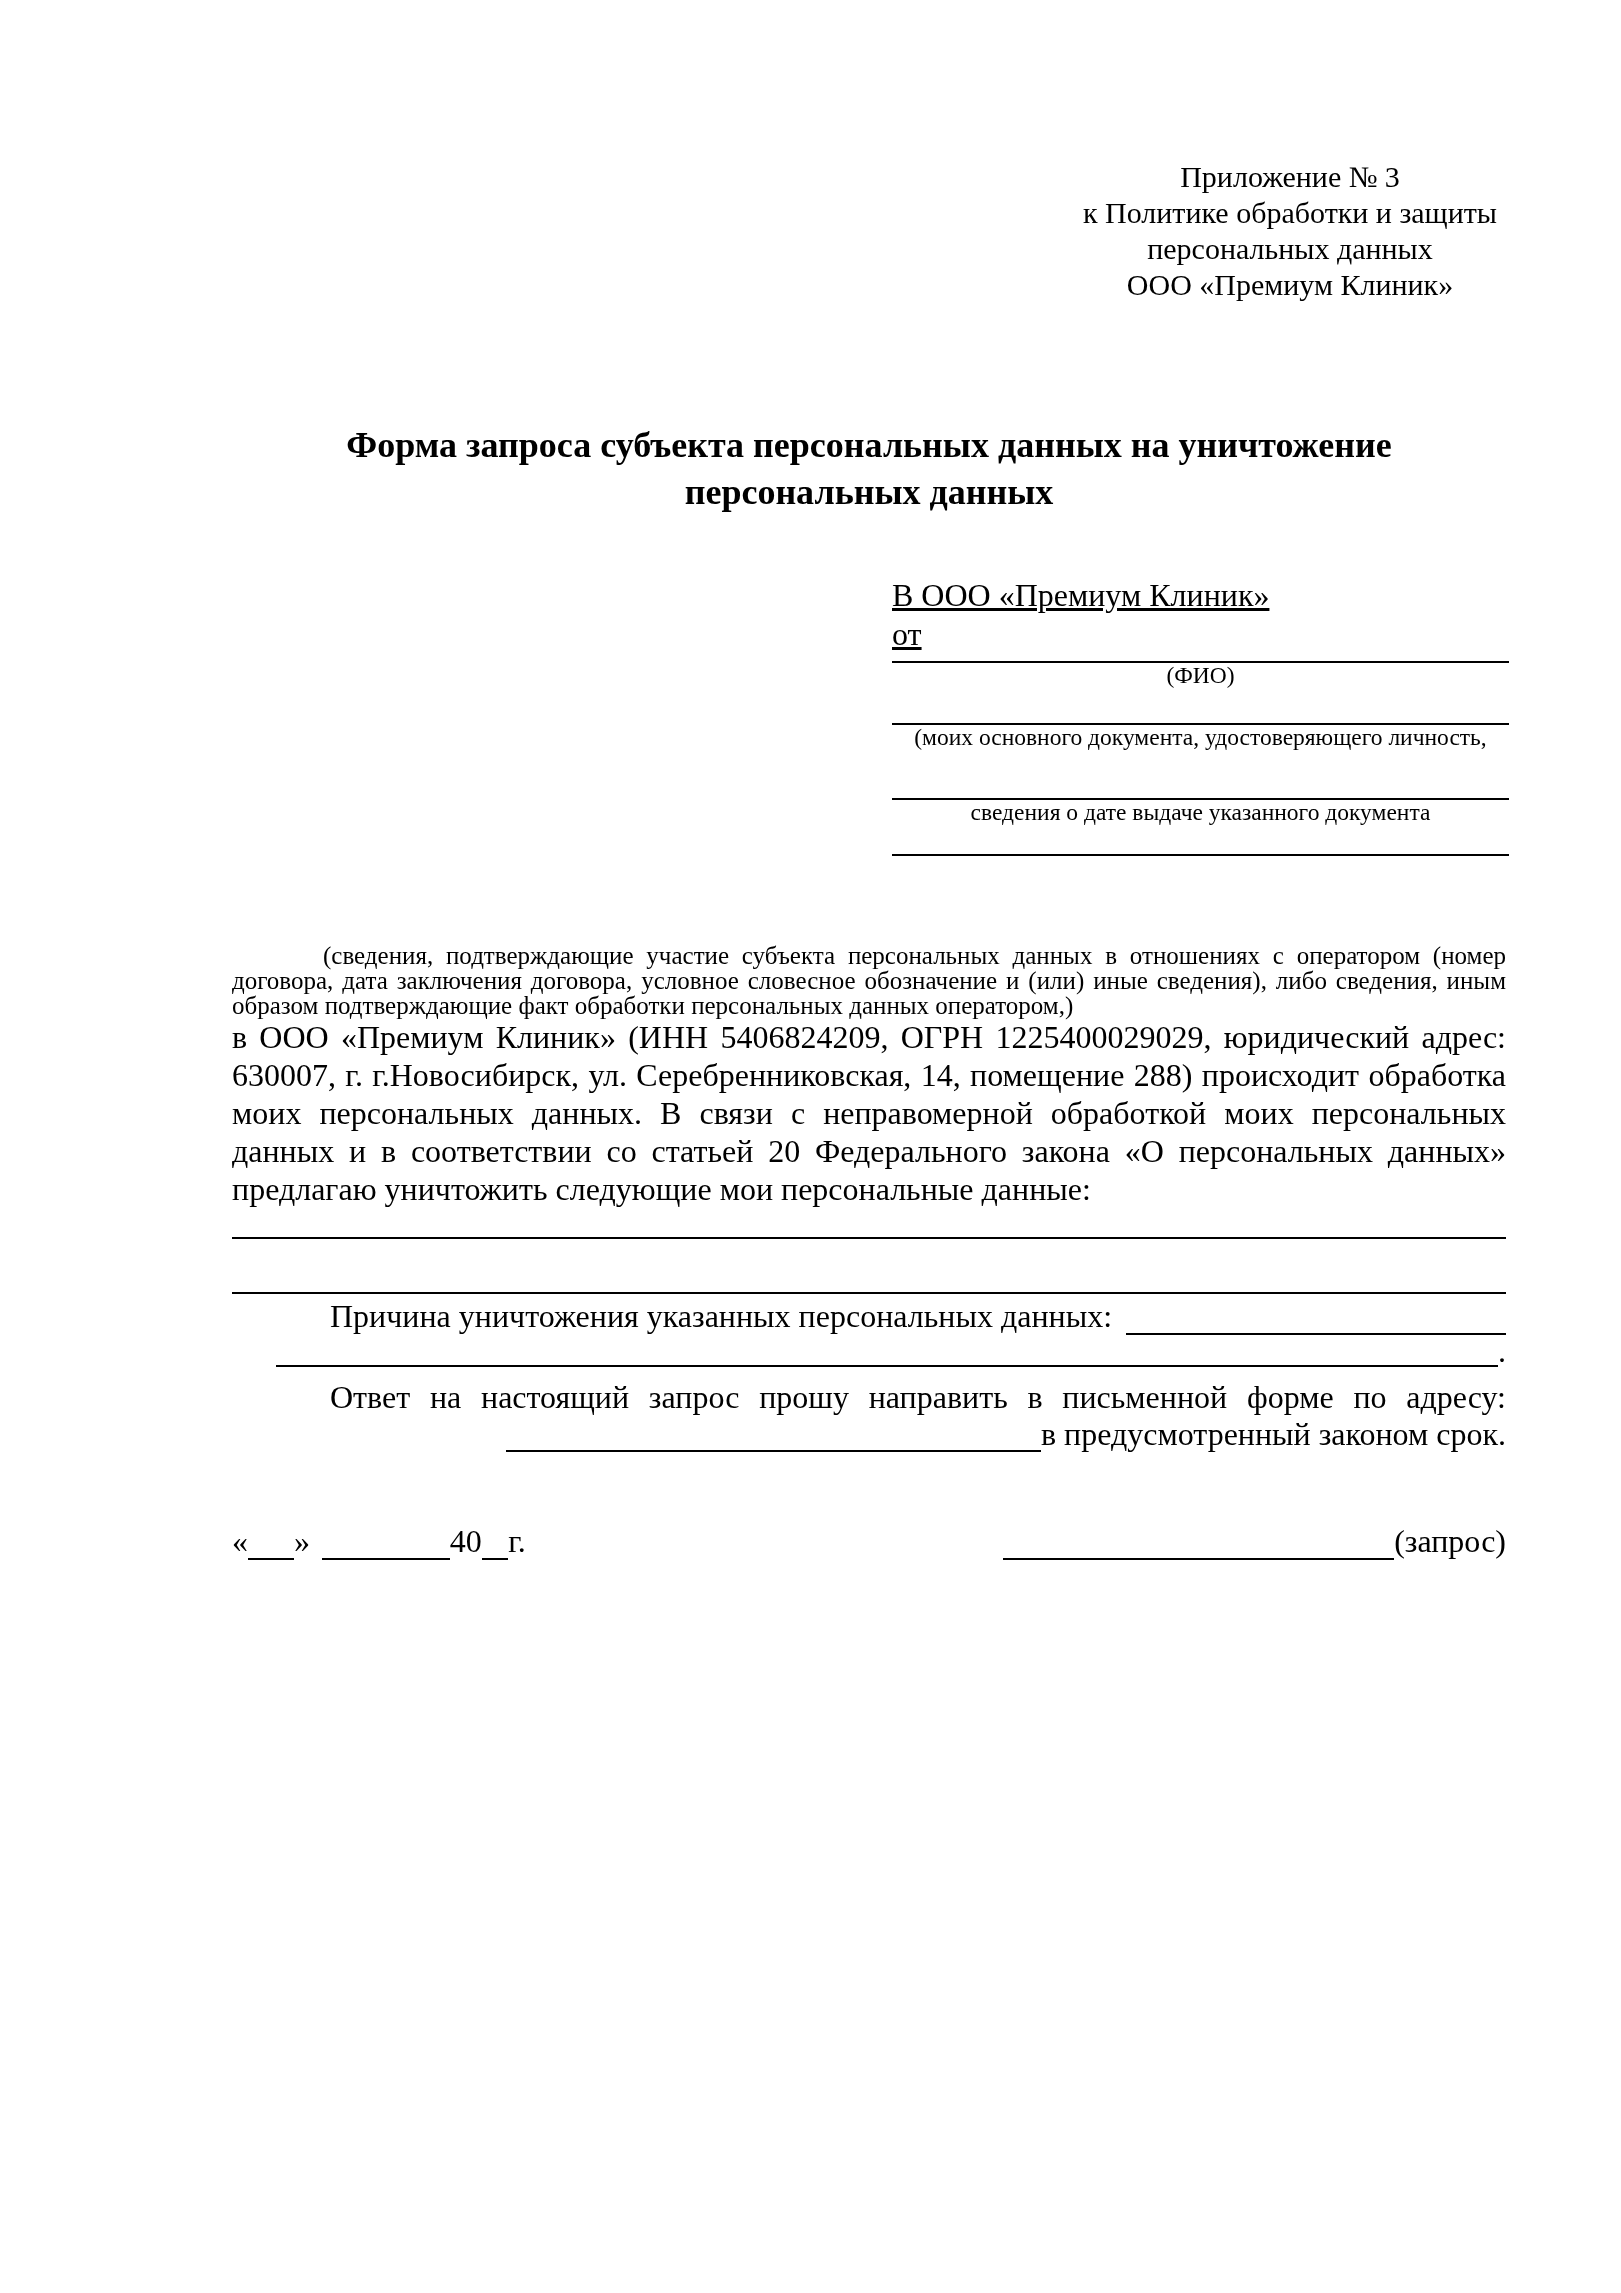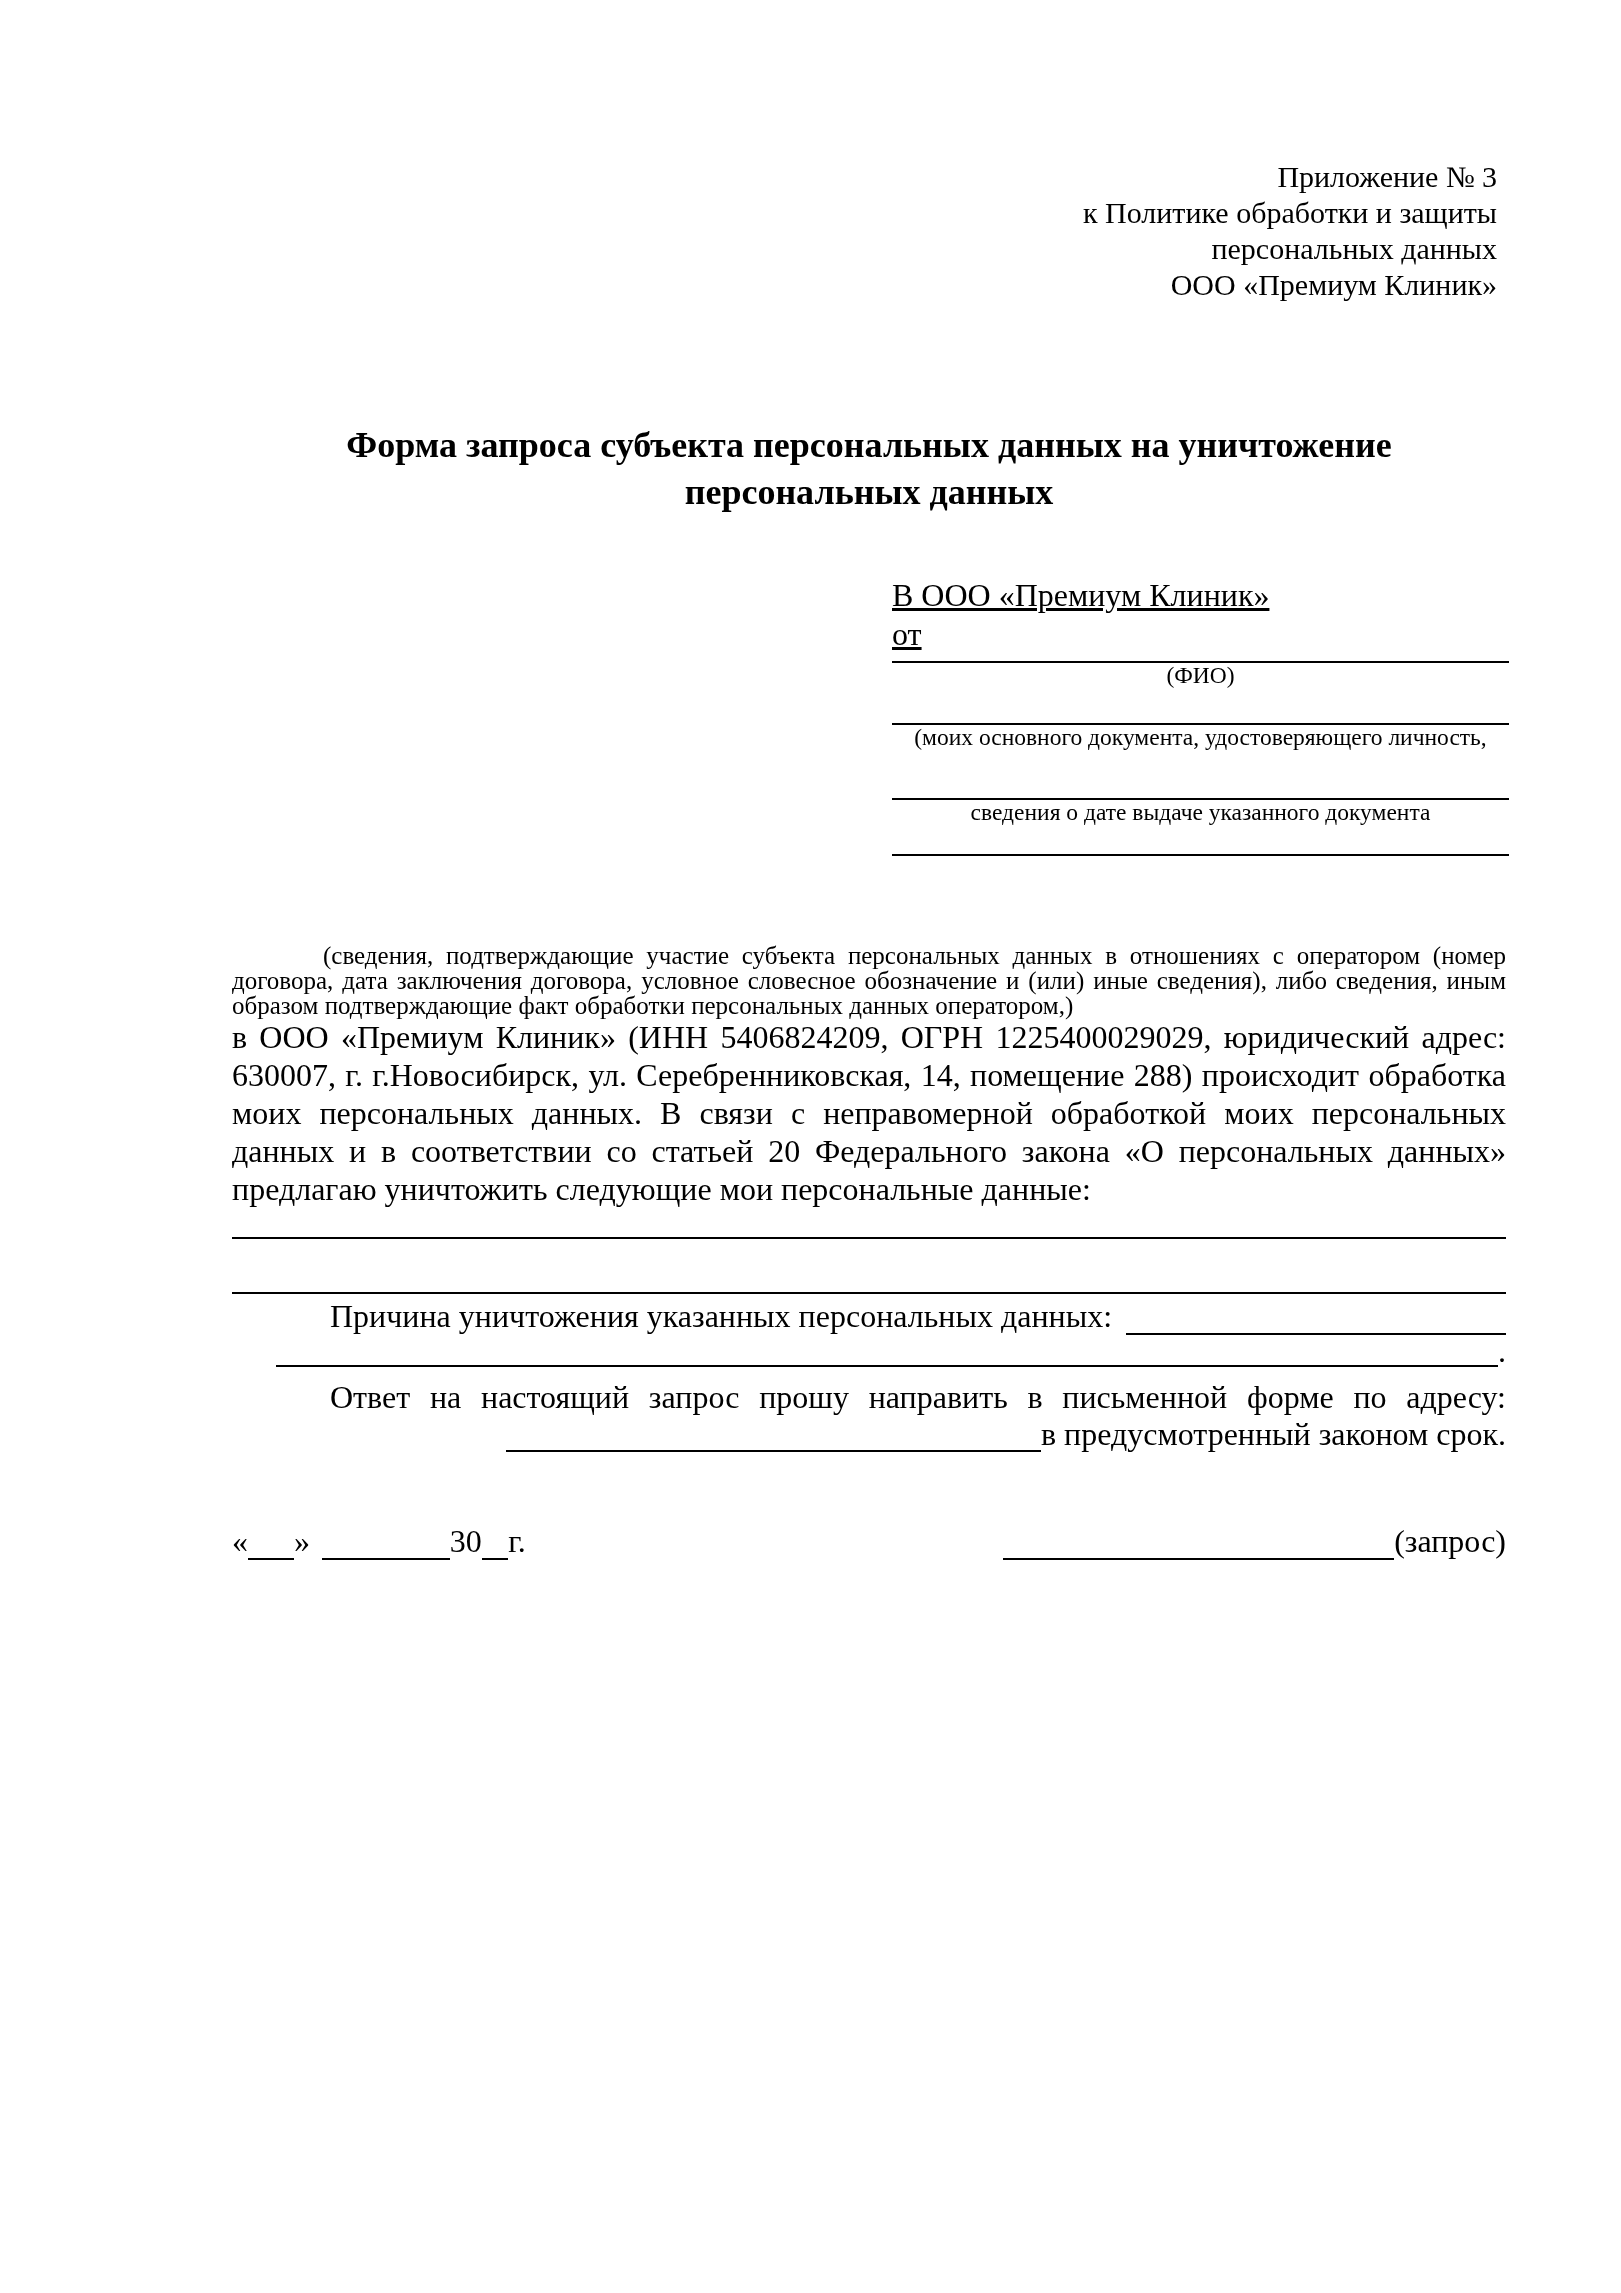--- a/index.html
+++ b/index.html
@@ -8,21 +8,21 @@
     width: 1621px; height: 2294px;
     position: relative;
     font-family: "Liberation Serif", "DejaVu Serif", serif;
     color: #000;
   }
   .page { position: absolute; inset: 0; background: #fff; }
 
   
   .header-block {
     position: absolute; left: 1083px; top: 159px;
-    font-size: 30px; line-height: 36px; text-align: right;
+    font-size: 30px; line-height: 36px; text-align: center;
   }
 
   
   .title {
     position: absolute; left: 232px; top: 406px; width: 1274px;
     font-size: 36px; line-height: 47px; font-weight: bold; text-align: center; margin-top: 16px;
   }
 
   
   .addressee { position: absolute; left: 892px; top: 576px; width: 617px; }
@@ -135,21 +135,21 @@
     </div>
 
   </div>
 
   <div class="footer-row">
     <div class="group">
       <span>«</span>
       <span class="u u-day"></span>
       <span>»</span>
       <span class="u u-month"></span>
-      <span>30</span>
+      <span>40</span>
       <span class="u u-year"></span>
       <span>г.</span>
     </div>
     <div class="group">
       <span class="u u-sign"></span>
       <span>(запрос)</span>
     </div>
   </div>
 
 </div>

